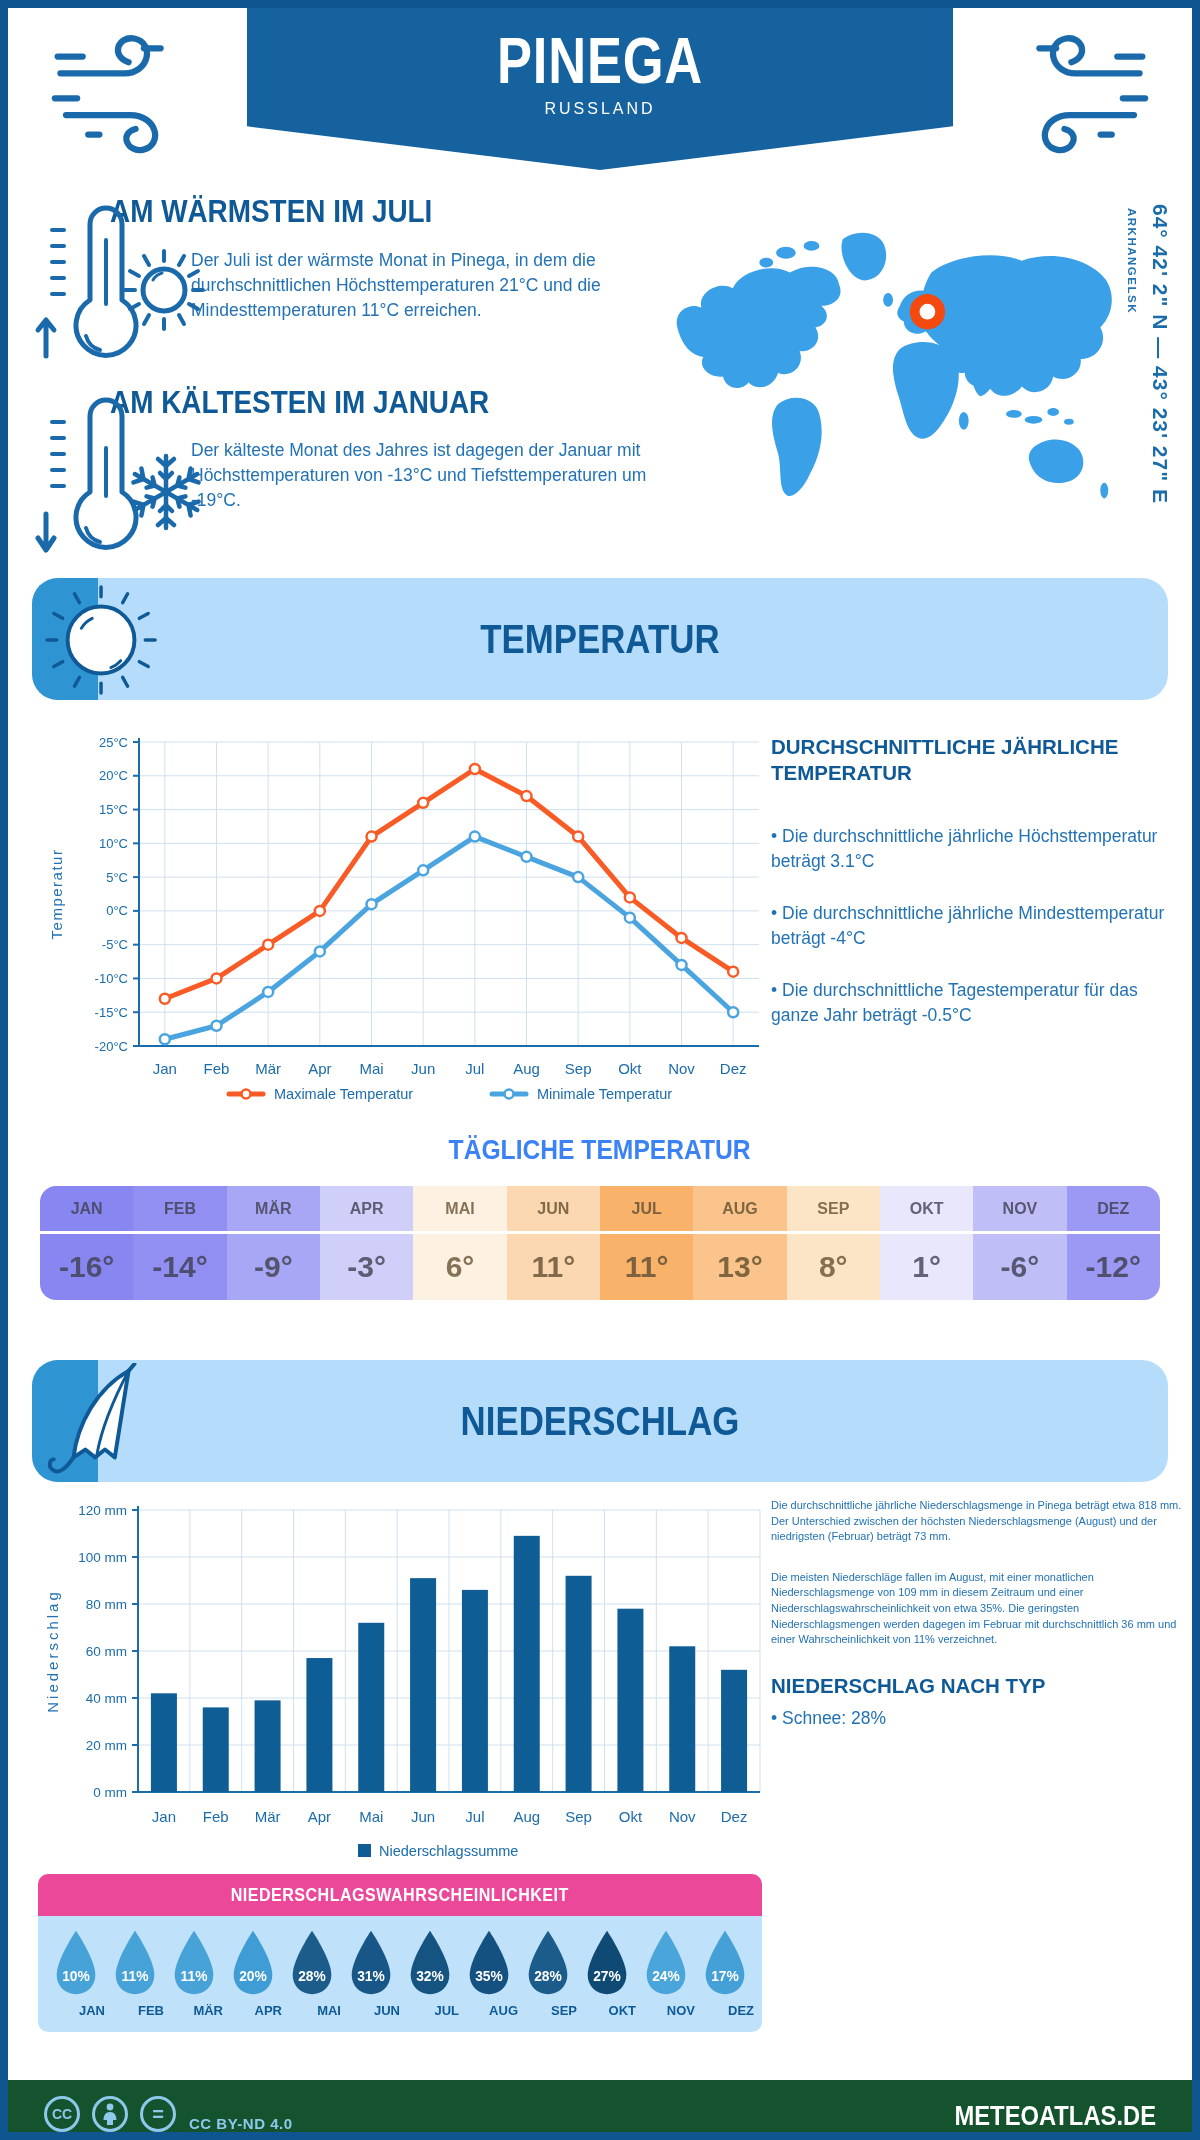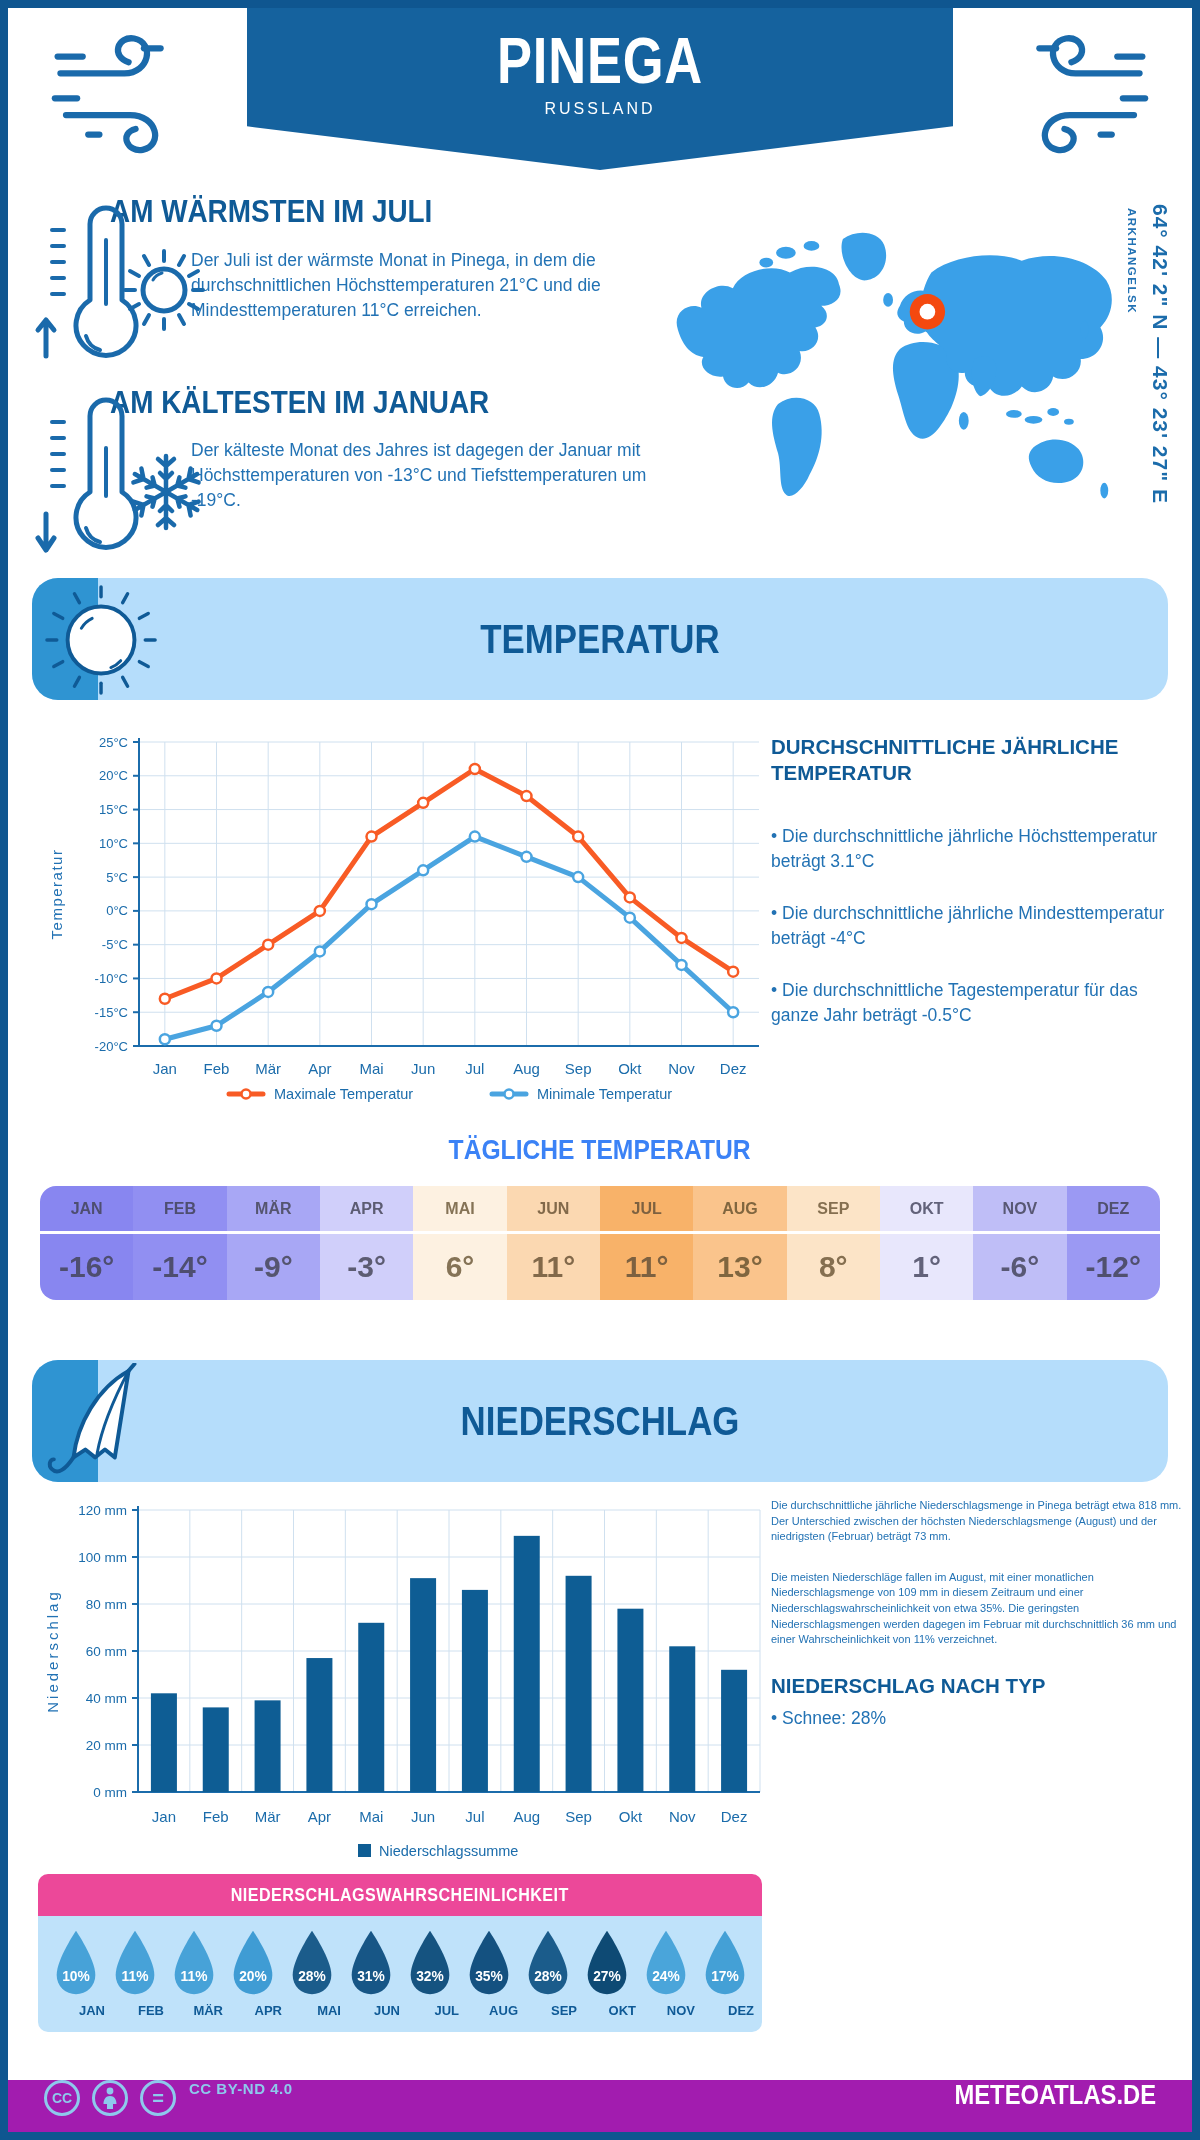--- a/index.html
+++ b/index.html
@@ -66,21 +66,21 @@
   #prob-panel{position:absolute;left:30px;top:1866px;width:724px;}
   #prob-title{height:42px;background:#ec4899;border-radius:10px 10px 0 0;display:flex;align-items:center;justify-content:center;
               color:#fff;font-weight:bold;font-size:17.5px;letter-spacing:.5px;}
   #prob-title span{transform:scaleX(.92);}
   #prob-body{background:#bfe2fa;border-radius:0 0 10px 10px;display:flex;padding:12px 8px 14px 8px;}
   .drop-col{flex:1;text-align:right;}
   .drop-col svg{width:52px;height:70px;display:block;margin:0 auto;}
   .drop-label{margin-top:5px;font-size:13px;font-weight:bold;color:#0f5a96;}
 
   
-  #footer{position:absolute;left:0;right:0;bottom:0;height:52px;background:#a21caf;display:flex;align-items:flex-start;padding:0 36px;color:#8ec9ec;}
+  #footer{position:absolute;left:0;right:0;bottom:0;height:52px;background:#14532d;display:flex;align-items:flex-end;padding:0 36px;color:#8ec9ec;}
   .cc-circle{width:36px;height:36px;border:3px solid #8ec9ec;border-radius:50%;display:flex;align-items:center;justify-content:center;
              margin-right:12px;font-weight:bold;font-size:14px;box-sizing:border-box;}
   #license{margin-left:1px;font-weight:bold;font-size:15px;letter-spacing:.5px;}
   #site{margin-left:auto;color:#fff;font-weight:bold;font-size:27px;transform:scaleX(.88);transform-origin:right center;}
 </style>
 </head>
 <body>
 
 <div class="page">
 

